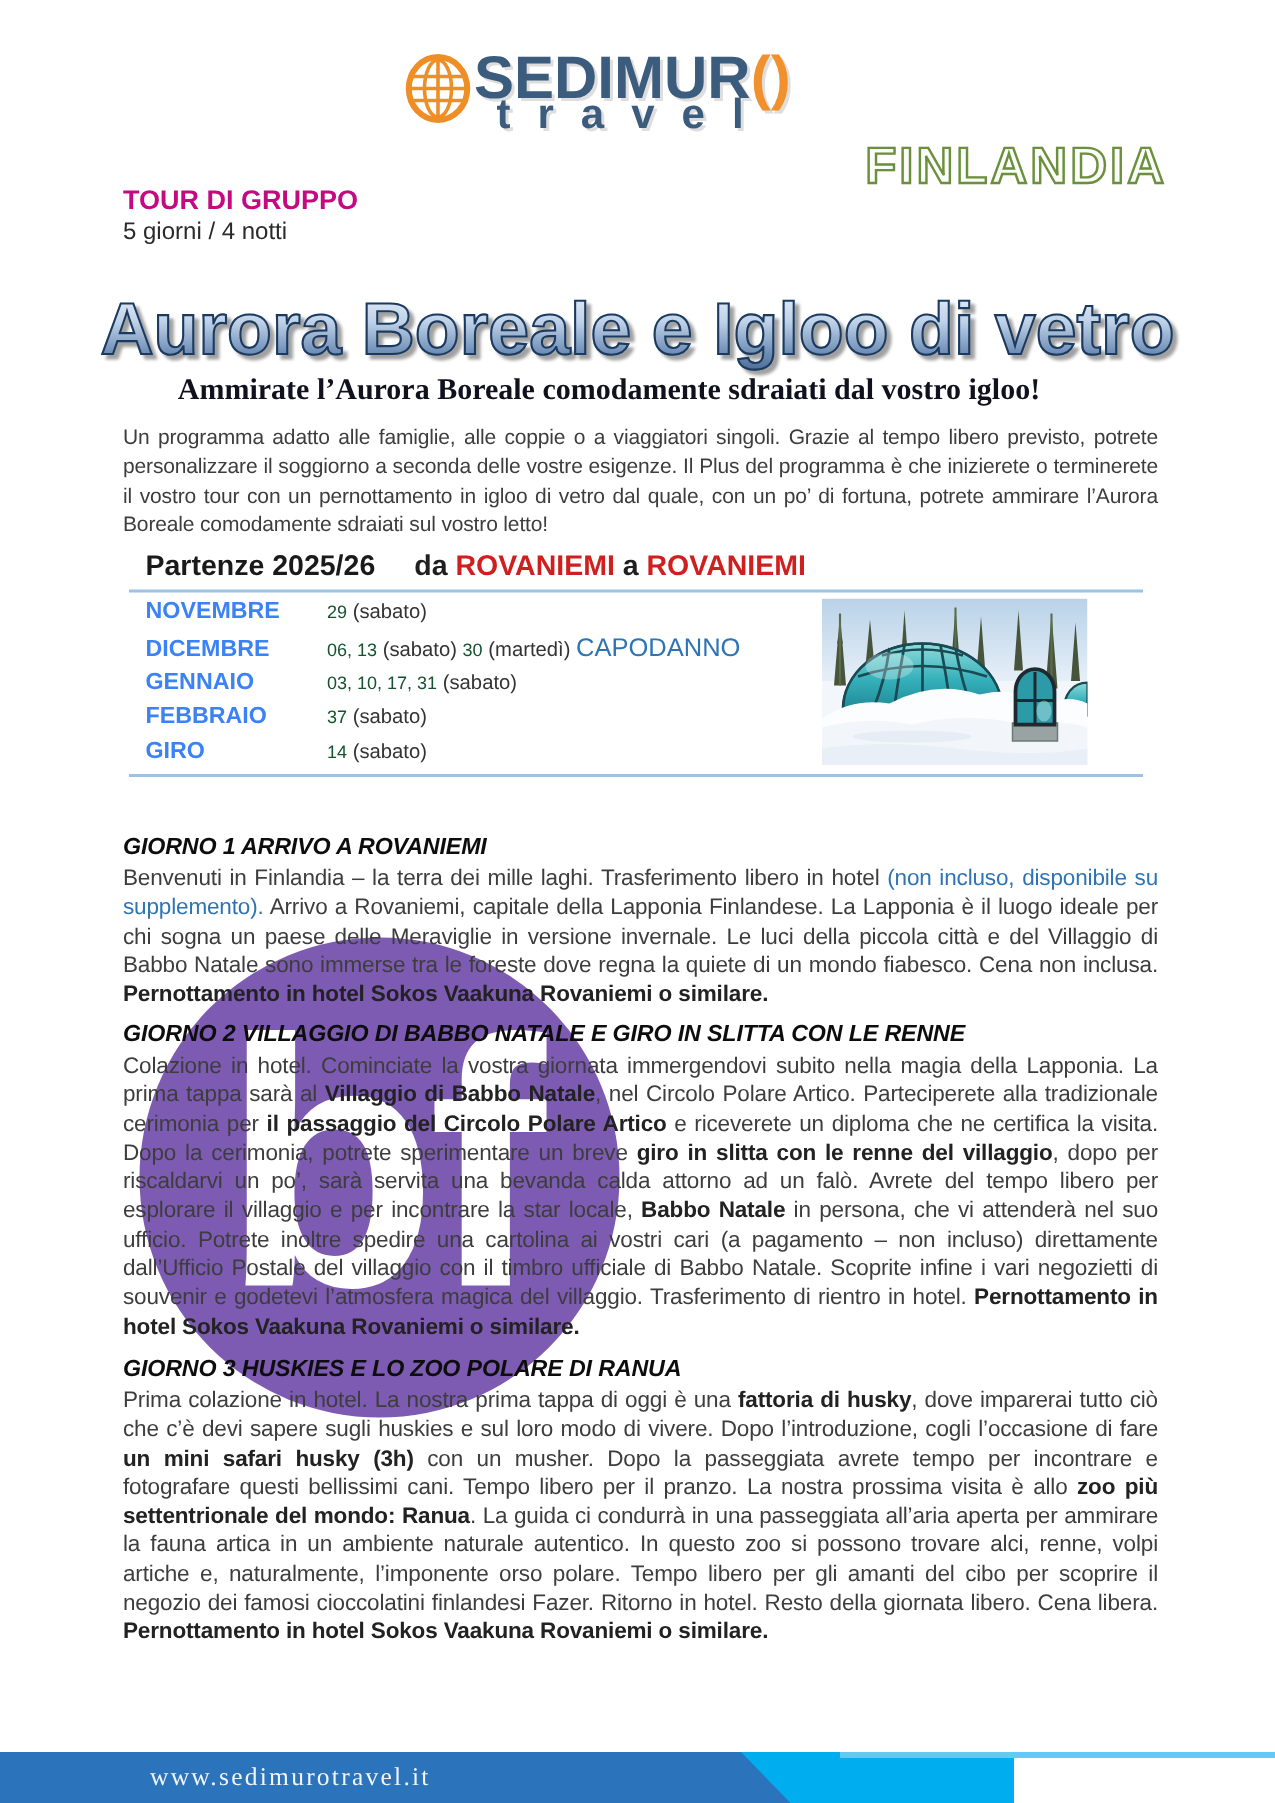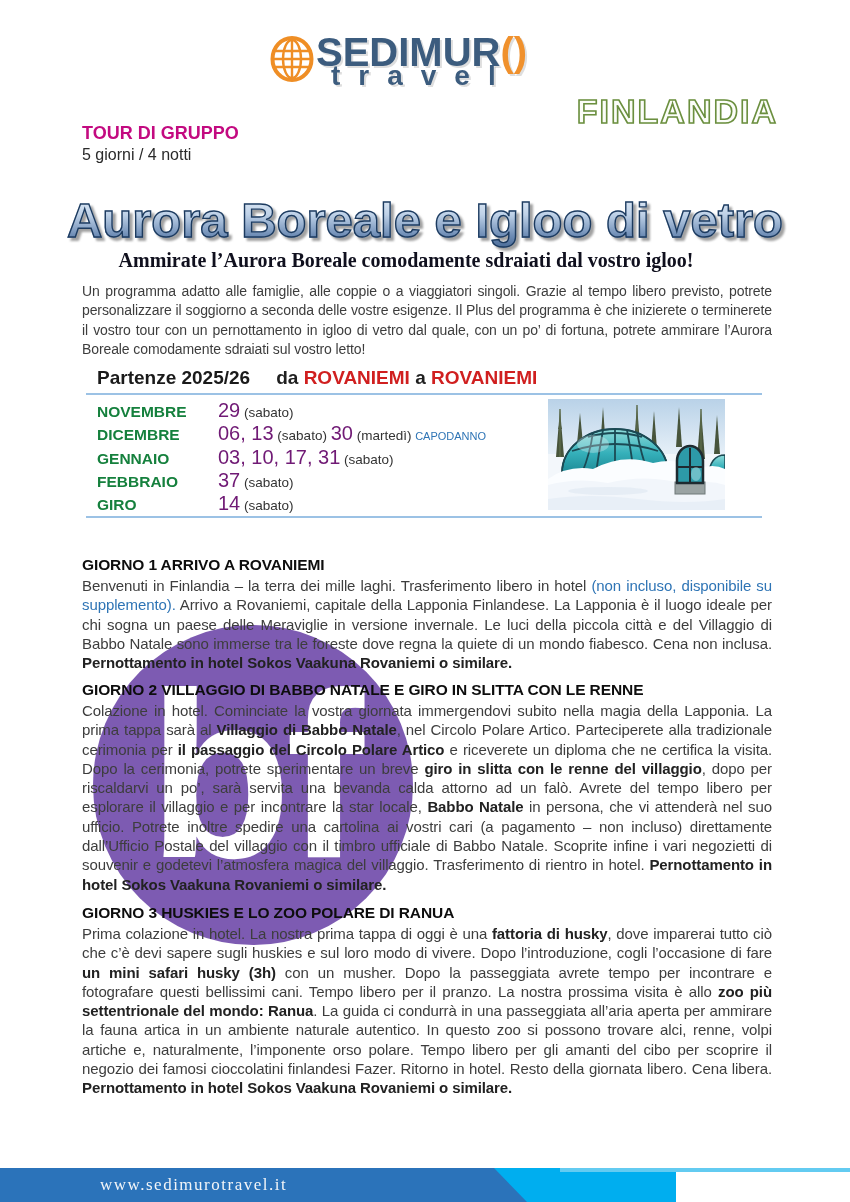--- a/index.html
+++ b/index.html
@@ -73,36 +73,37 @@
 
   
   .dep-heading { position:absolute; left:97px; top:367px; font-size:19px; white-space:nowrap; }
   .dep-heading .dep-left { font-weight:bold; color:#1a1a1a; }
   .dep-heading .dep-right { font-weight:bold; margin-left:26px; }
   .rule { position:absolute; left:86px; width:676px; height:2px; background:#9cc2e5; }
   .rule-top { top:393px; }
   .rule-bottom { top:516px; }
   .dep-rows { position:absolute; left:97px; top:399px; width:440px; }
   .dep-row { display:flex; align-items:baseline; height:23.3px; }
-  .dep-month { width:121px; font-size:15.5px; font-weight:bold; color:#15803d; }
+  .dep-month { width:121px; font-size:15.5px; font-weight:bold; color:#3b82f6; }
   .dep-dates { flex:1; white-space:nowrap; }
-  .seg-num { font-size:20px; color:#701a75; }
+  .seg-num { font-size:12px; color:#14532d; }
   .seg-small { font-size:13.5px; color:#333; }
-  .seg-bluecaps { font-size:11px; color:#2e74b5; }
+  .seg-bluecaps { font-size:17px; color:#2e74b5; }
   .seg-dark { color:#1f1f1f; }
   .seg-red { color:#d01f1f; }
 
   
   .photo { position:absolute; left:548px; top:399px; width:177px; height:111px; }
 
   
   .day { position:absolute; left:82px; width:690px; }
   .day h3 {
     margin:0 0 2px 0; font-size:15.5px; font-weight:bold; color:#0d0d0d;
     letter-spacing:-0.1px;
+    font-style:italic;
   }
   .day p {
     margin:0; font-size:15px; line-height:19.3px; text-align:justify;
     color:#3d3d3d; letter-spacing:-0.1px;
   }
   .seg-bold { font-weight:bold; color:#222; }
   .seg-blue { color:#2e74b5; }
   .day-1 { top:556px; } .day-2 { top:681px; } .day-3 { top:904px; }
 
   

